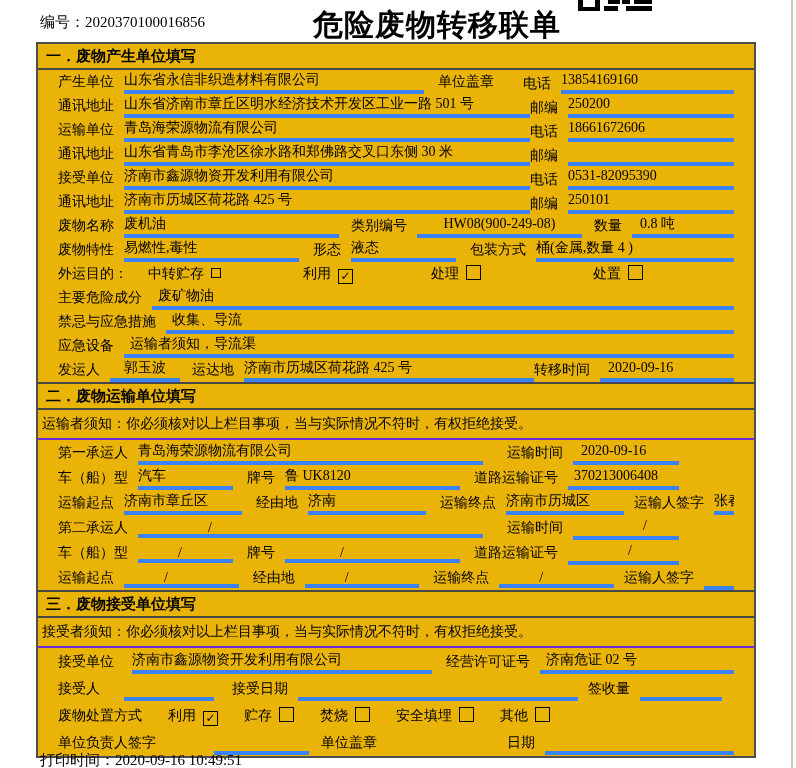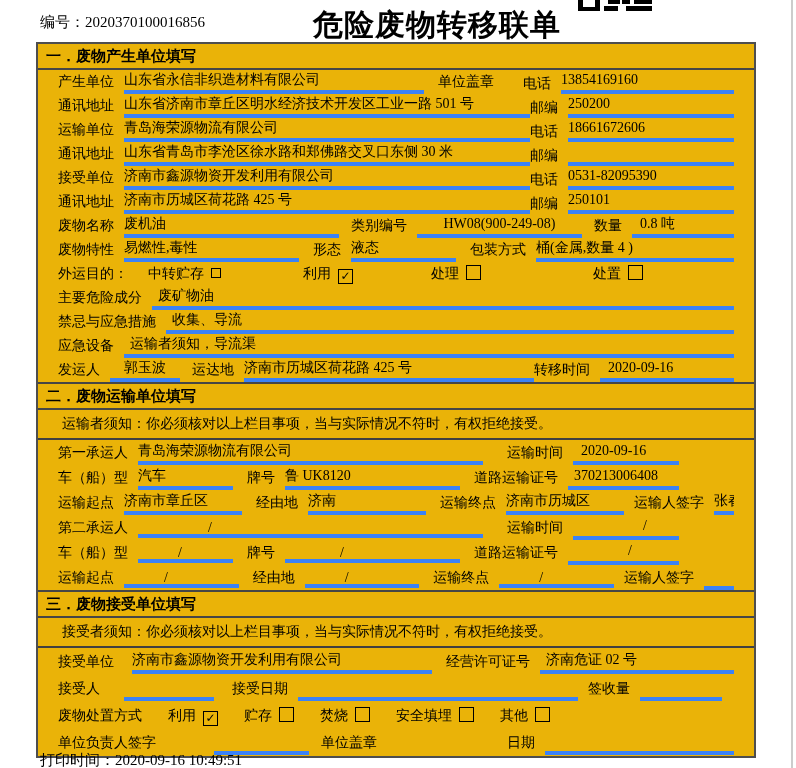--- a/index.html
+++ b/index.html
@@ -17,21 +17,21 @@
   .qr{position:absolute;left:578px;top:0;width:74px;height:11px}
   .qr i{position:absolute;background:#000}
   .edge-line{position:absolute;right:3px;top:0;width:2px;height:768px;background:#cccccc}
 
   
   .tbl{position:absolute;left:36px;top:42px;width:720px;box-sizing:border-box;
        border:2px solid #4e4e4e;background:#eab308}
   .sect{font-weight:bold;height:22px;line-height:22px;padding:1px 8px;
         border-bottom:2px solid #464646;font-size:15px}
   .sect.mid{border-top:2px solid #464646}
-  .notice{height:28px;line-height:28px;padding:0 24px;border-bottom:2px solid #404040;white-space:nowrap}
+  .notice{height:28px;line-height:28px;padding:0 4px;border-bottom:2px solid #6d28d9;white-space:nowrap}
 
   .r{display:flex;align-items:center;padding:0 20px;height:24px}
   .s2 .r{height:25px}
   .s3 .r{height:27px}
   .lbl{white-space:nowrap;margin-right:10px;line-height:20px}
   .val{border-bottom:4px solid #3b82f6;white-space:nowrap;line-height:20px;
        height:20px;box-sizing:content-box;overflow:hidden}
   .g{flex:1}
   .rgt{margin-left:auto;display:flex;align-items:flex-end;width:211px}
   .opt{white-space:nowrap;line-height:20px}

